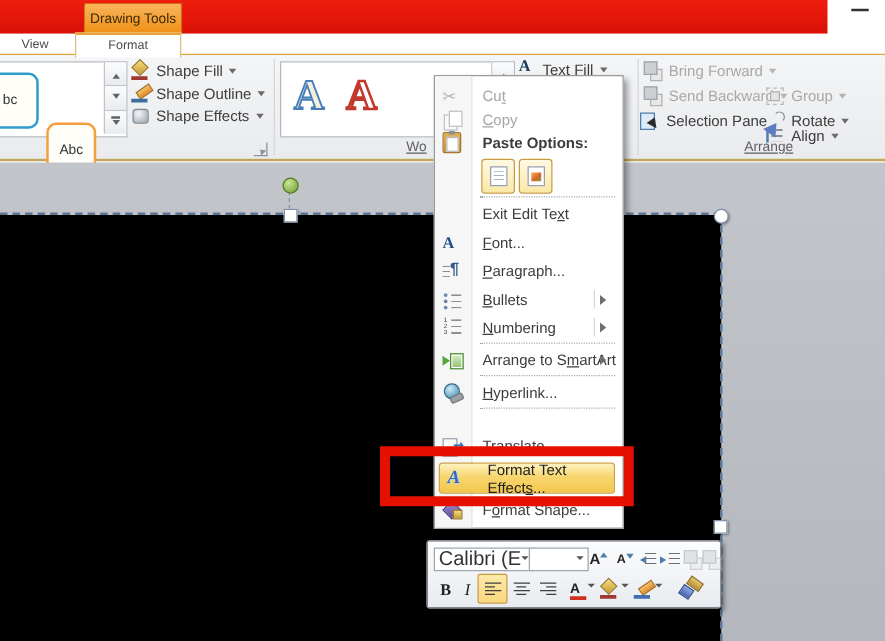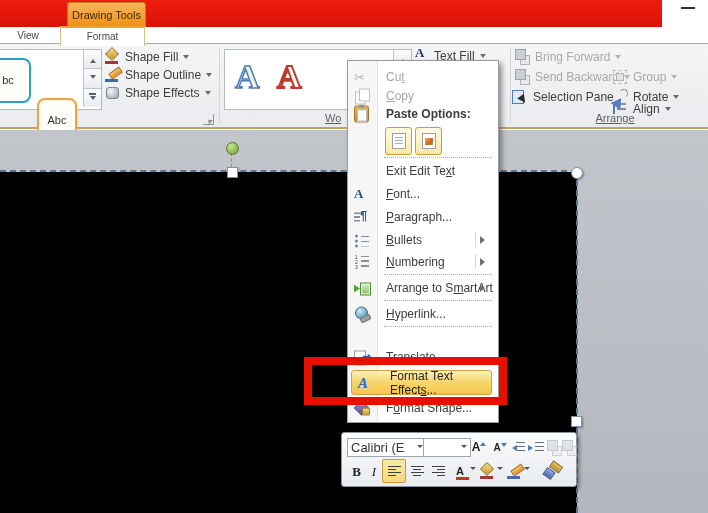--- a/index.html
+++ b/index.html
@@ -146,21 +146,21 @@
   .scissors{color:#b5b5b5;font-size:13px;}
 
   
   #redbox{left:304px;top:357px;width:203px;height:48px;box-sizing:border-box;
       border:8px solid #e51000;z-index:40;pointer-events:none;}
 
   
   #minibar{left:341px;top:432px;width:234px;height:53px;background:linear-gradient(#fcfdfe,#e8ebef);
       border:1px solid #8e959e;border-radius:3px;box-shadow:2px 2px 4px rgba(0,0,0,.45);z-index:20;}
   .mt{position:absolute;display:flex;align-items:center;justify-content:center;}
-  .mt-select{background:#fff;border:1px solid #a0a6ad;font-size:13px;color:#333;
+  .mt-select{background:#fff;border:1px solid #a0a6ad;font-size:16px;color:#333;
       display:flex;align-items:center;padding:0 3px;justify-content:space-between;}
   .mt-btn{border:1px solid transparent;border-radius:2px;}
   .mt-btn.sel{background:linear-gradient(#fde9a9,#fbd77c);border-color:#c79a3d;}
   .serifB{font-family:"Liberation Serif",serif;font-weight:bold;font-size:13px;color:#222;}
   .serifI{font-family:"Liberation Serif",serif;font-style:italic;font-size:13px;color:#222;}
   .al-icon{display:flex;flex-direction:column;gap:1.5px;width:13px;}
   .al-icon i{height:1.5px;background:#3f3f3f;display:block;width:13px;}
   .al-left i:nth-child(even){width:8px;}
   .al-center i:nth-child(even){width:8px;margin:0 auto;}
   .al-right i:nth-child(even){width:8px;margin-left:auto;}

